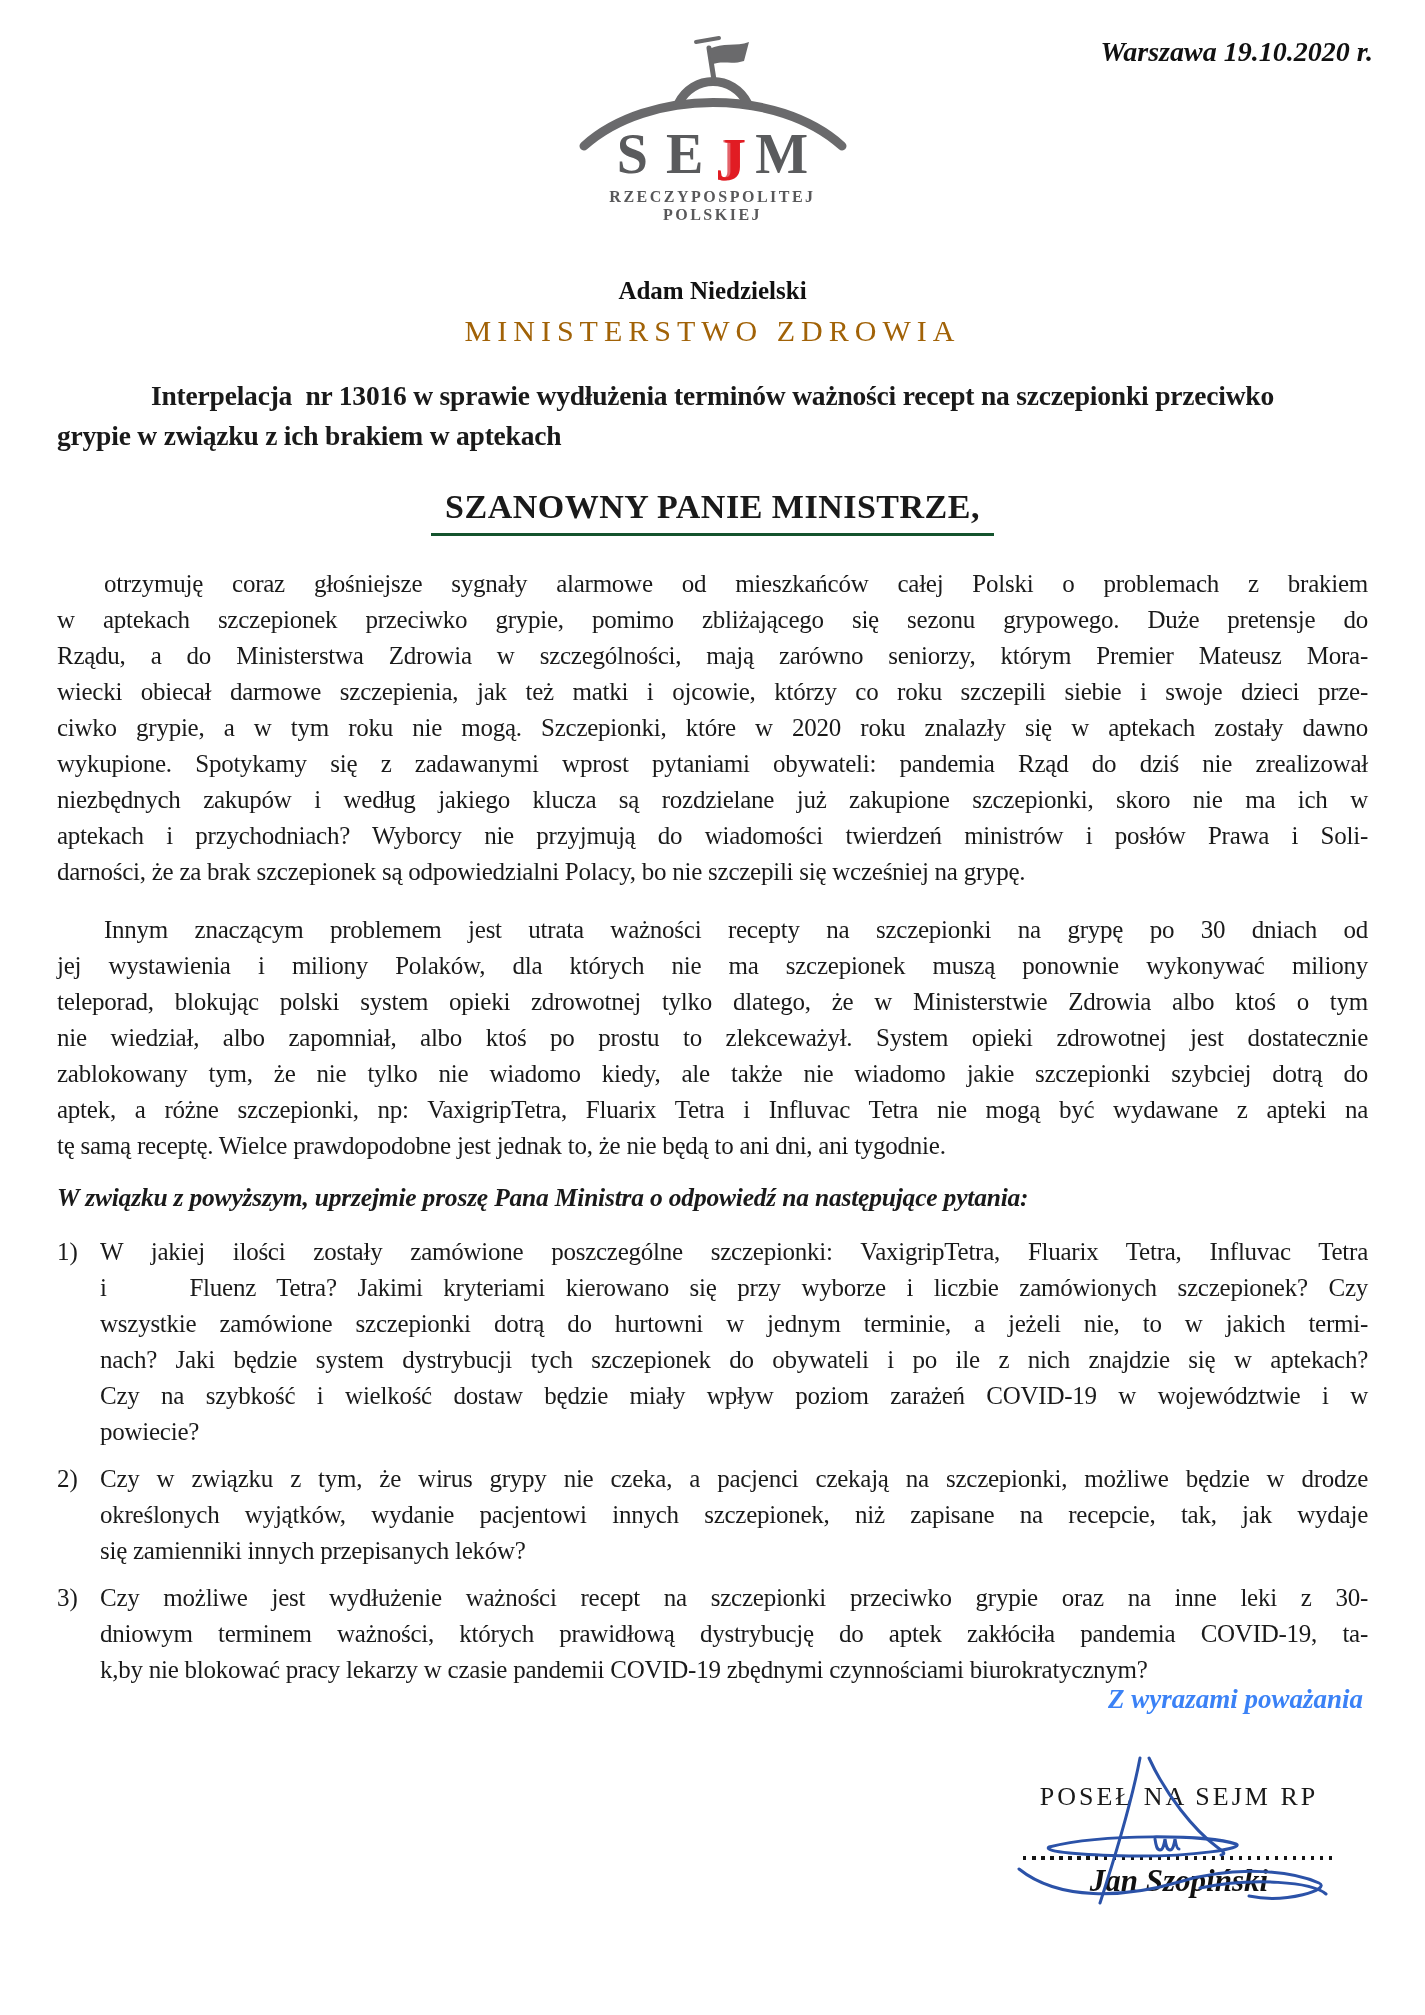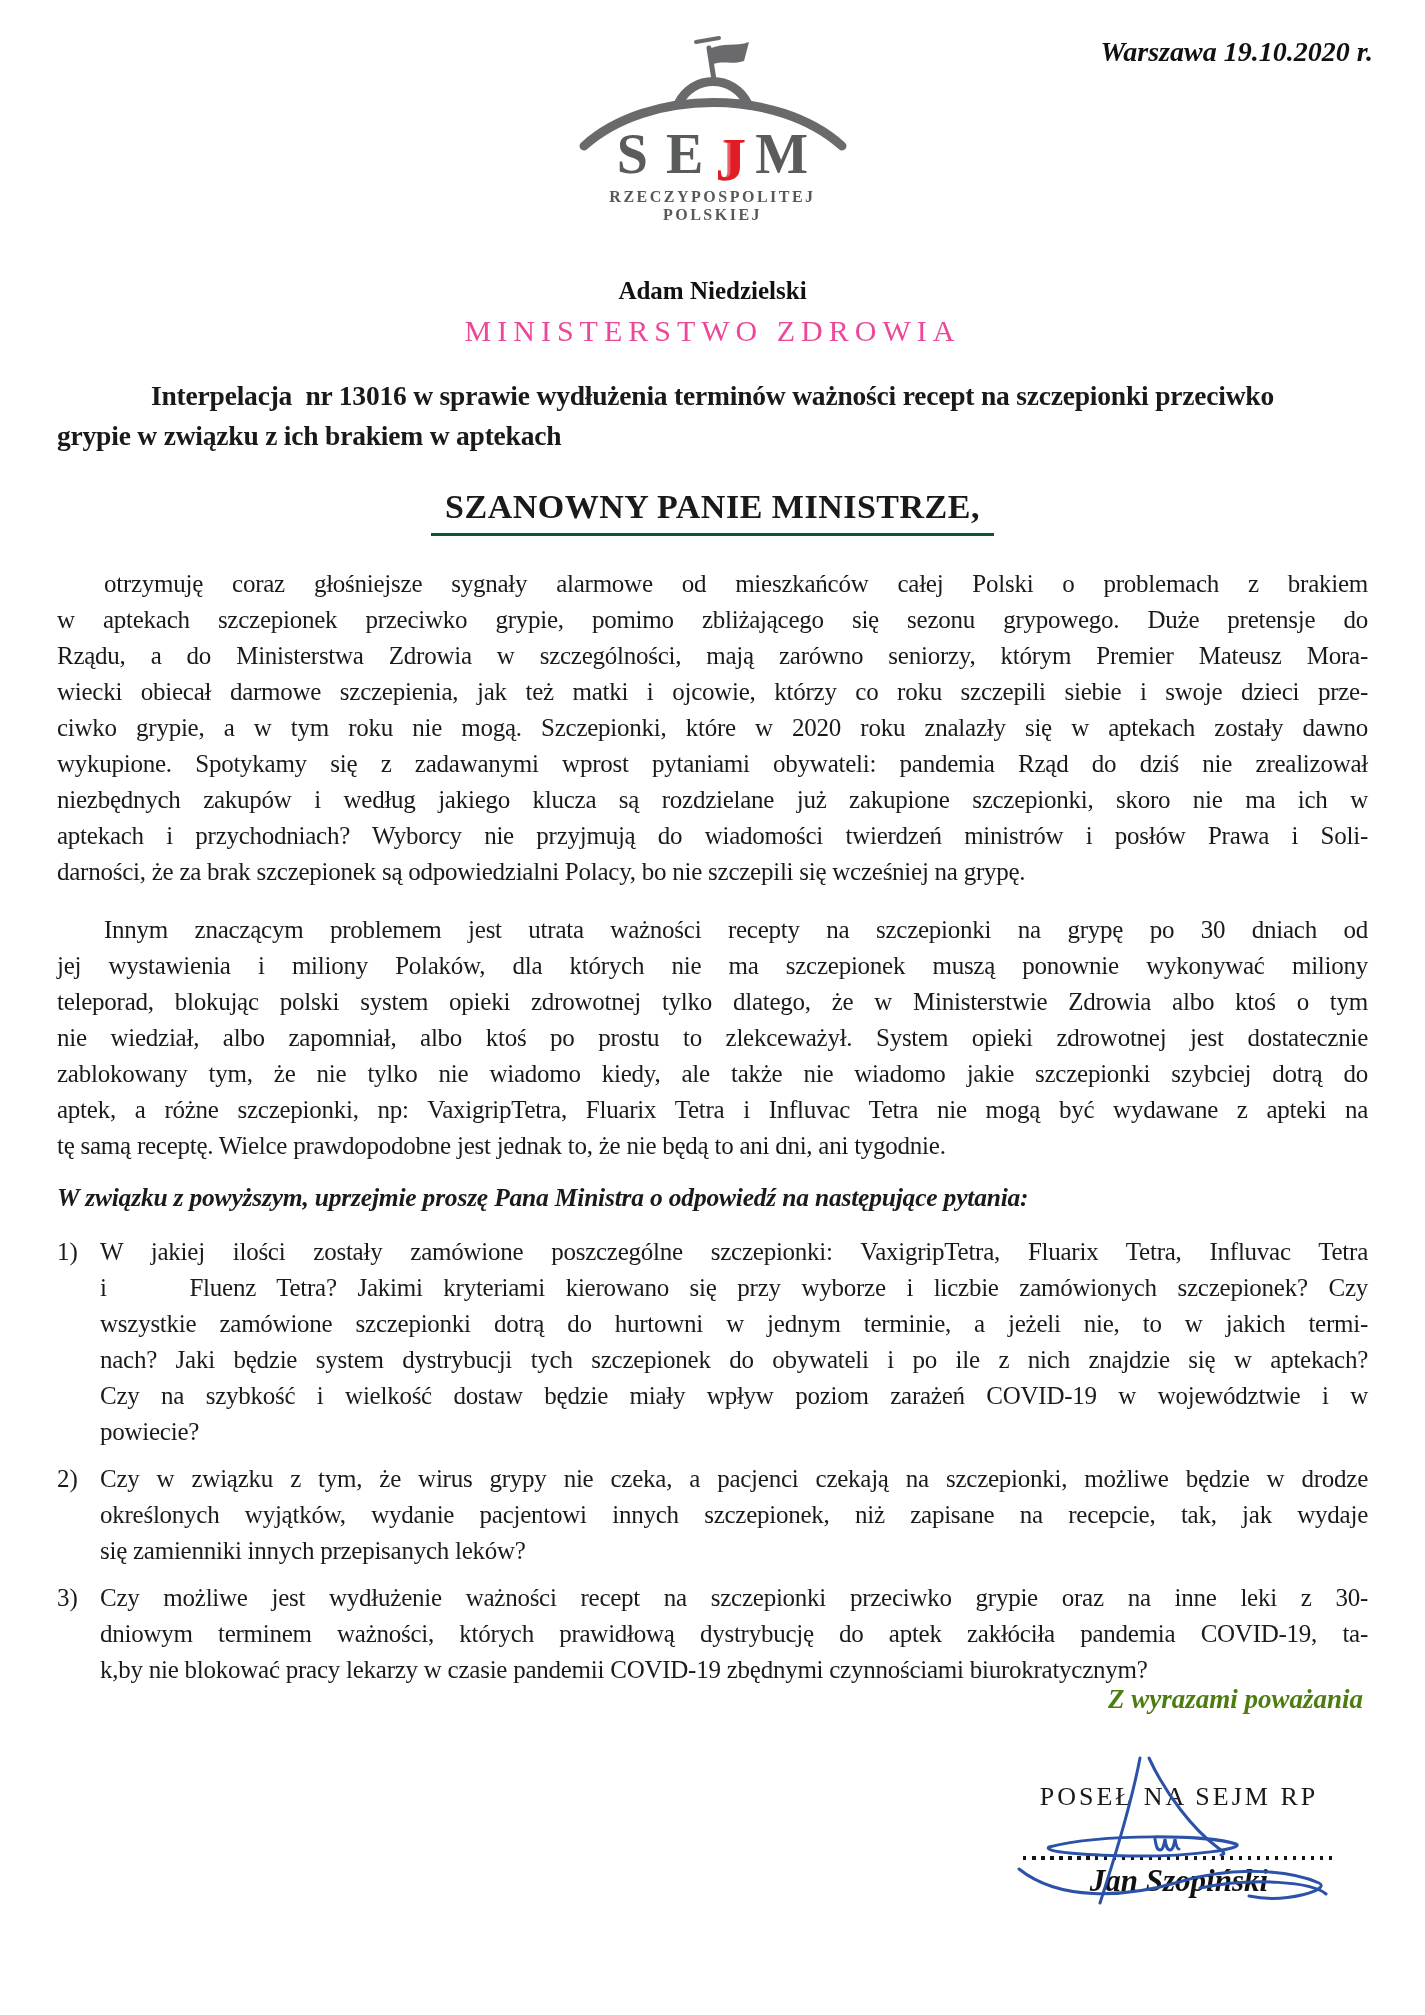--- a/index.html
+++ b/index.html
@@ -24,21 +24,21 @@
   .logo-word .lg { margin:0 9px; }
   .logo-word .j  { color:#e11c23; position:relative; top:7px; font-size:62px; font-weight:bold; }
   .logo-word .j1 { color:#e4626a; margin-right:-28px; transform:scaleX(.75); display:inline-block; }
   .logo-sub {
     margin-top:4px; font-size:16px; letter-spacing:2.5px; color:#58585a; font-weight:bold;
   }
 
   
   .recipient { margin-top:50px; text-align:center; }
   .recipient-name { font-size:25px; font-weight:bold; line-height:34px; color:#111; }
-  .recipient-org  { font-size:30px; line-height:46px; letter-spacing:6px; color:#ec4899; }
+  .recipient-org  { font-size:30px; line-height:46px; letter-spacing:6px; color:#a16207; }
 
   
   .title { margin-top:22px; font-size:27.5px; font-weight:bold; line-height:40px; letter-spacing:-0.2px; }
   .center .jline { text-align:center; text-align-last:center; }
 
   
   .salutation { margin-top:32px; text-align:center; }
   .salutation span {
     display:inline-block; font-size:34px; font-weight:bold; letter-spacing:0.5px;
     padding:0 14px 7px 14px; border-bottom:3px solid #14532d;
@@ -58,21 +58,21 @@
   }
 
   .questions { margin-top:18px; }
   .question { display:flex; margin-top:11px; }
   .q-marker { flex:0 0 43px; font-size:25px; line-height:36px; }
   .qlines { flex:1 1 auto; }
 
   
   .valediction {
     position:absolute; top:1684px; right:62px;
-    font-size:27px; font-weight:bold; font-style:italic; color:#4d7c0f;
+    font-size:27px; font-weight:bold; font-style:italic; color:#3b82f6;
   }
   .sign-block { position:absolute; top:1782px; right:90px; width:312px; text-align:center; }
   .sign-role { font-size:26px; letter-spacing:3px; color:#1a1a1a; }
   .dotted-line {
     margin-top:44px; height:4px; width:100%;
     background-image:repeating-linear-gradient(90deg,#151515 0 3.5px,transparent 3.5px 9px);
   }
   .sign-name { margin-top:3px; font-size:31px; font-weight:bold; font-style:italic; color:#111; }
   .signature-svg { position:absolute; left:-10px; top:-28px; pointer-events:none; }
 </style>

